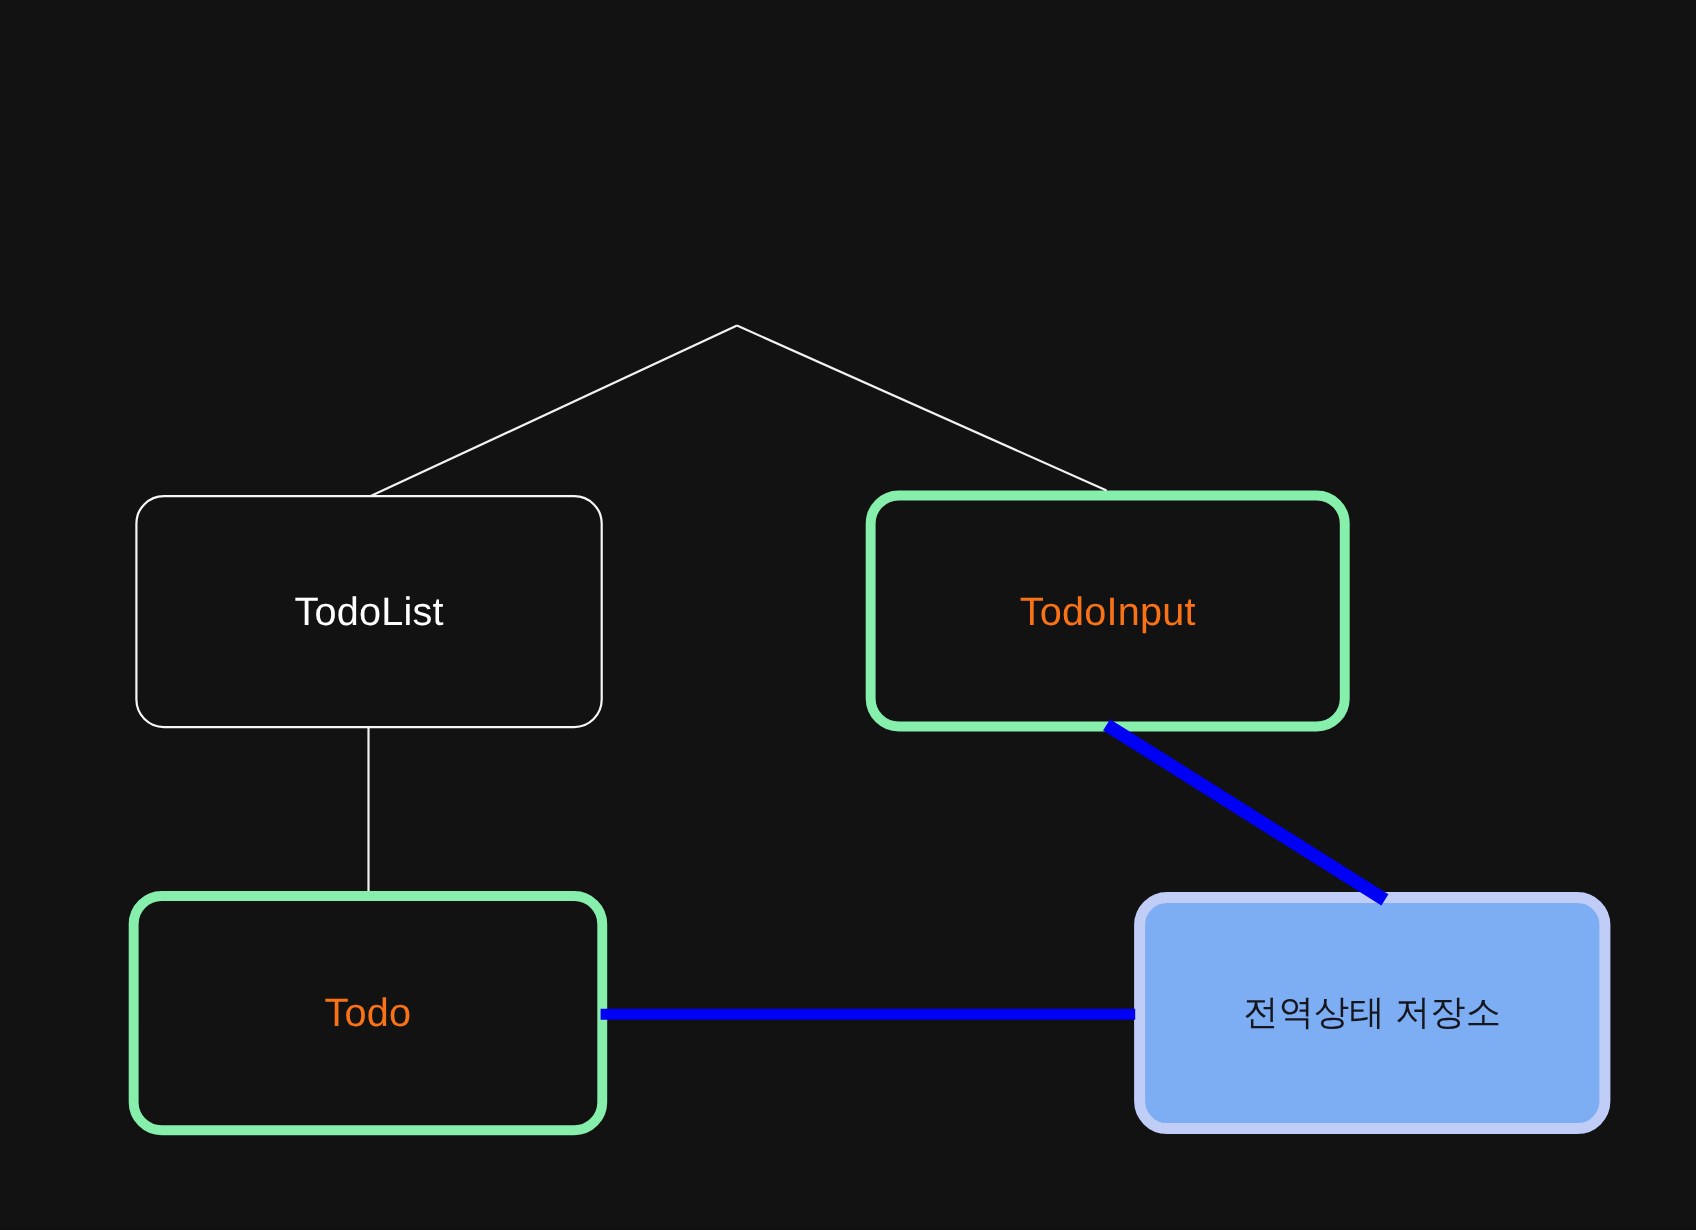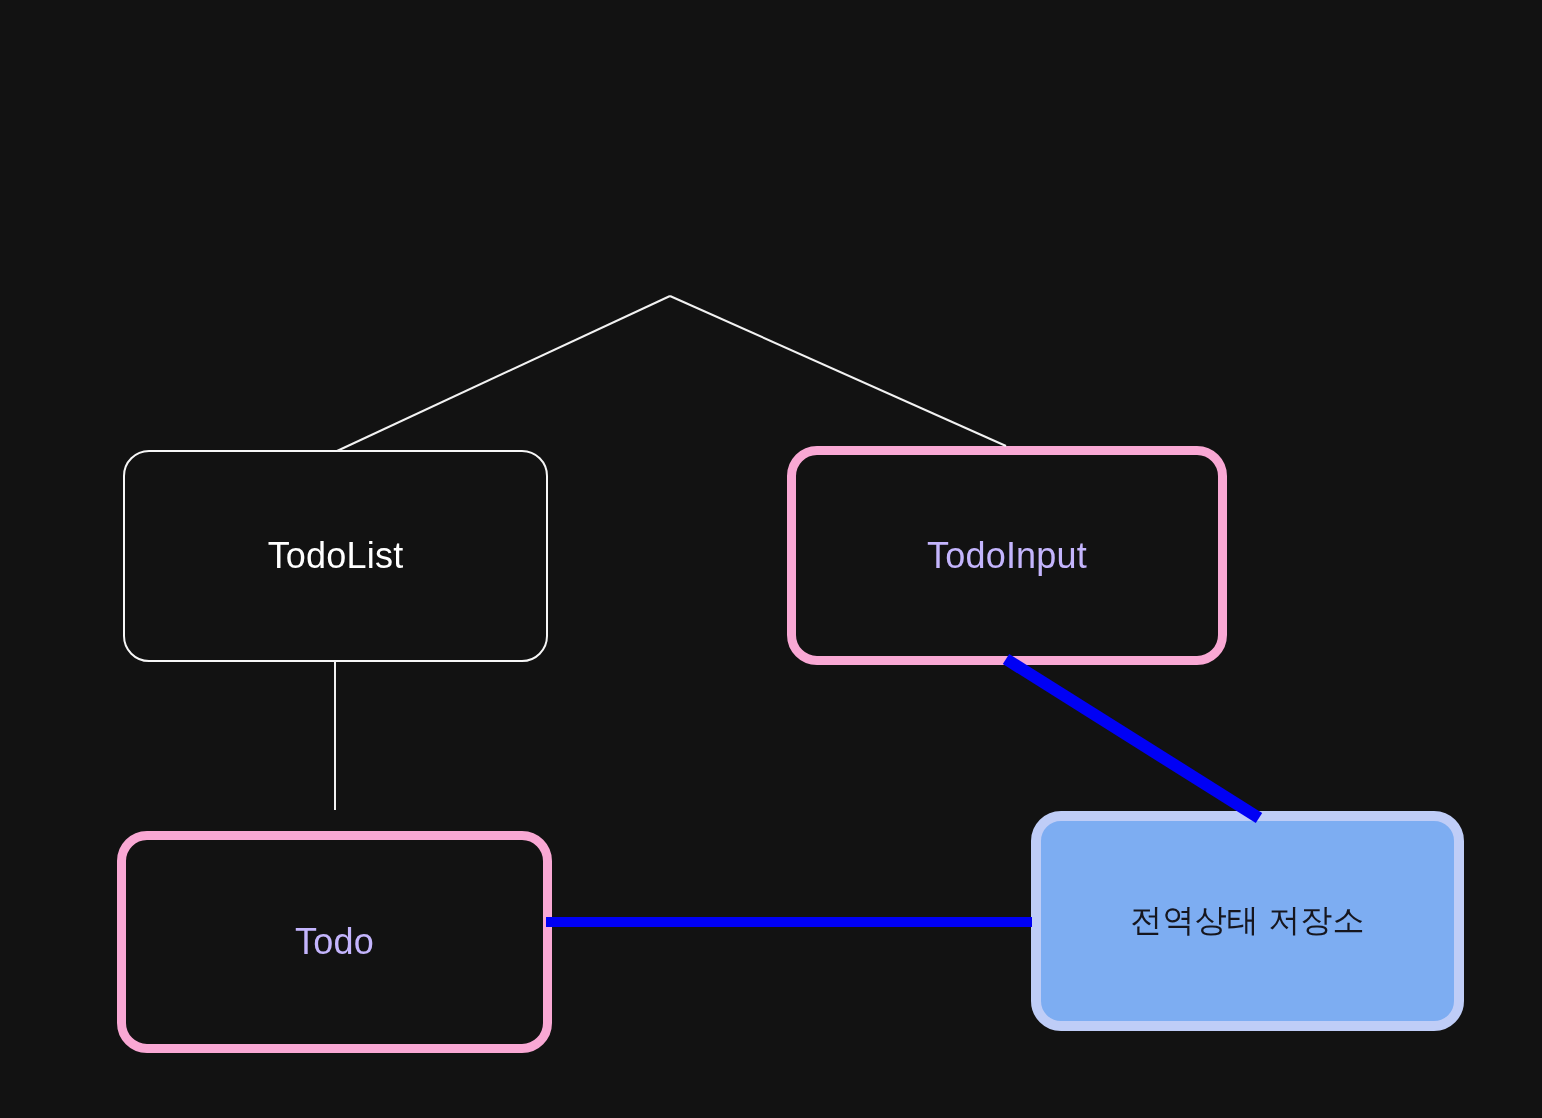--- a/index.html
+++ b/index.html
@@ -28,23 +28,23 @@
     letter-spacing: 0.2px;
   }
   .node-outline-white {
     background: #121212;
     border: 2px solid #f7f7f7;
     border-radius: 26px;
     color: #ffffff;
   }
   .node-outline-blue {
     background: #121212;
-    border: 9px solid #f9a8d4;
+    border: 9px solid #86efac;
     border-radius: 30px;
-    color: #c4b5fd;
+    color: #f97316;
   }
   .node-filled-lightblue {
     background: #7dadf2;
     border: 10px solid #bfcdf7;
     border-radius: 30px;
     color: #16161e;
     font-size: 32px;
   }
   svg.edges {
     position: absolute;
@@ -64,21 +64,21 @@
 
 
   <div class="node node-outline-white" style="left:123px; top:450px; width:425px; height:212px;">
     <span>TodoList</span>
   </div>
 
   <div class="node node-outline-blue" style="left:787px; top:446px; width:440px; height:219px;">
     <span>TodoInput</span>
   </div>
 
-  <div class="node node-outline-blue" style="left:117px; top:810px; width:435px; height:222px;margin-top:21px;">
+  <div class="node node-outline-blue" style="left:117px; top:810px; width:435px; height:222px;">
     <span>Todo</span>
   </div>
 
   <div class="node node-filled-lightblue" style="left:1031px; top:811px; width:433px; height:220px;">
     <span>전역상태 저장소</span>
   </div>
 
   <svg class="edges" width="1542" height="1118" viewBox="0 0 1542 1118">
     <line x1="670" y1="296" x2="337" y2="451" class="edge-white"></line>
     <line x1="670" y1="296" x2="1006" y2="446" class="edge-white"></line>

